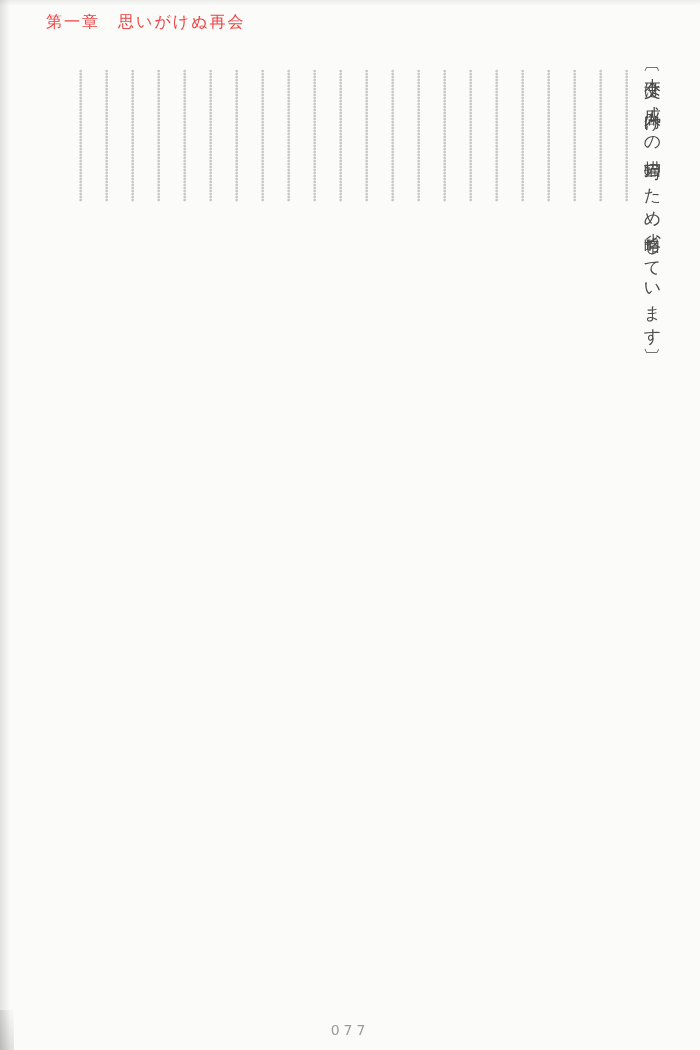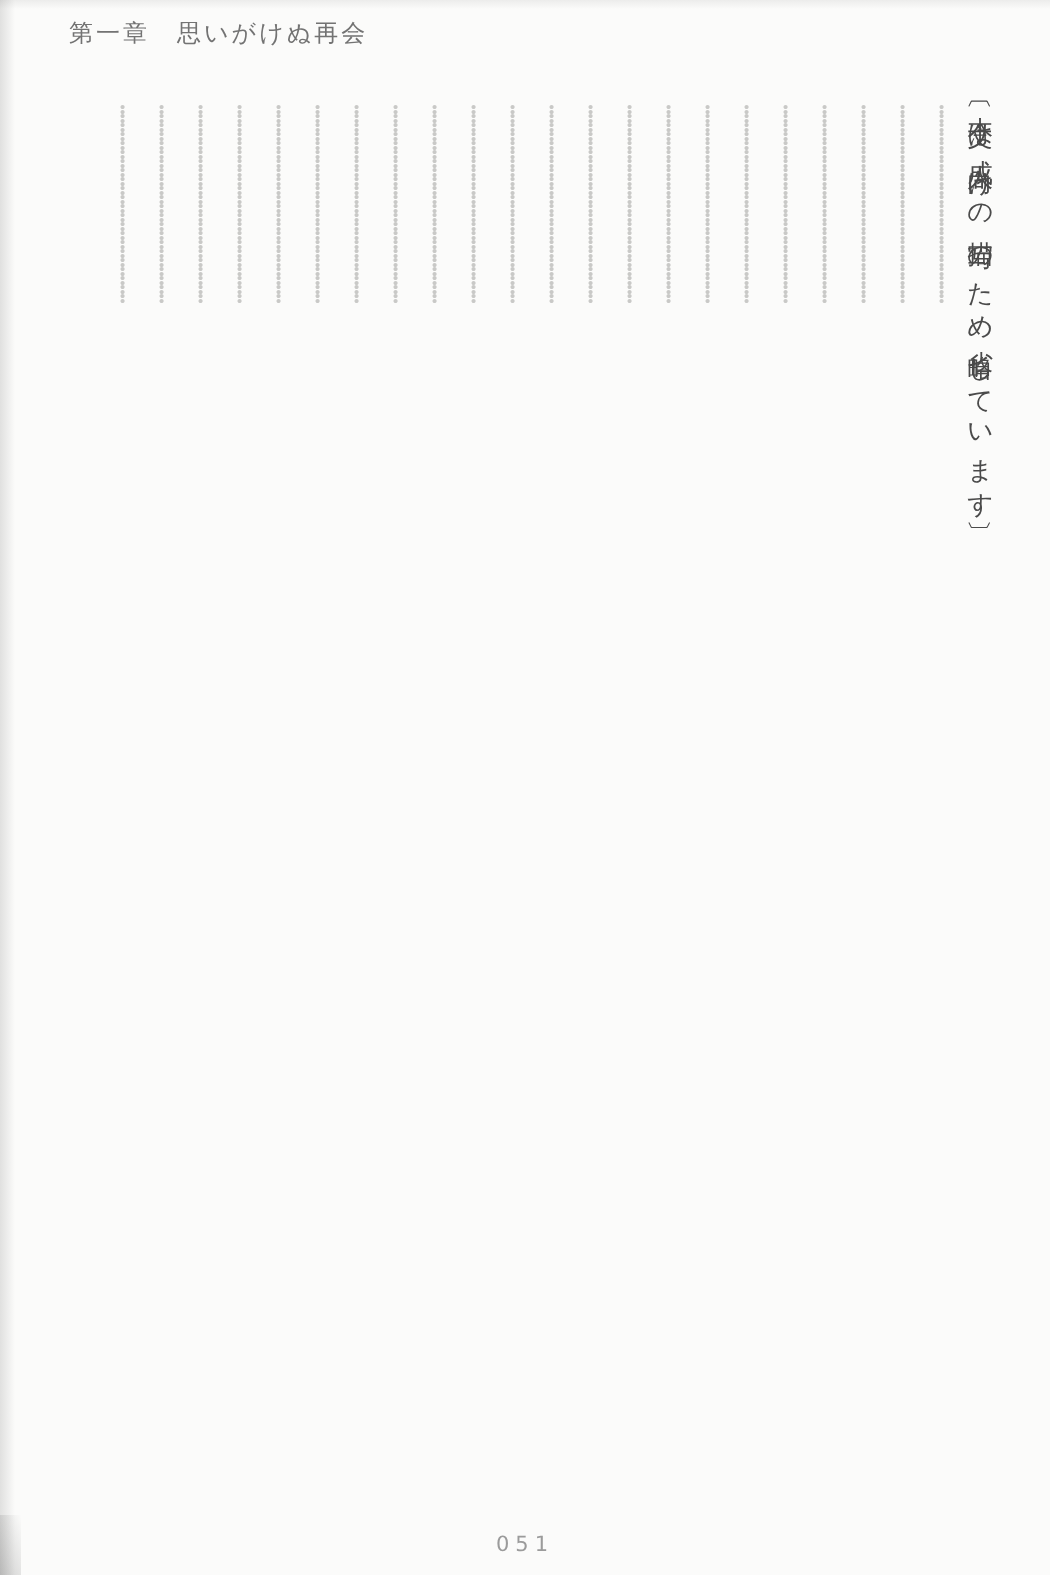--- a/index.html
+++ b/index.html
@@ -37,21 +37,21 @@
     background: linear-gradient(to top right, rgba(40,40,40,0.22), rgba(40,40,40,0));
     pointer-events: none;
   }
 
   
   .running-header {
     position: absolute;
     top: 12px;
     left: 46px;
     font-size: 16px;
-    color: #737373;
+    color: #ef4444;
     letter-spacing: 2px;
     white-space: pre;
   }
 
   
   .text-block {
     position: absolute;
     top: 62px;
     right: 34px;
     width: 612px;
@@ -115,13 +115,13 @@
   <p class="col-fill">・・・・・・・・・・・・・・・・・・・・・・・・・・・・・・・・・・・・・・・・・・・・</p>
   <p class="col-fill">・・・・・・・・・・・・・・・・・・・・・・・・・・・・・・・・・・・・・・・・・・・・</p>
   <p class="col-fill">・・・・・・・・・・・・・・・・・・・・・・・・・・・・・・・・・・・・・・・・・・・・</p>
   <p class="col-fill">・・・・・・・・・・・・・・・・・・・・・・・・・・・・・・・・・・・・・・・・・・・・</p>
   <p class="col-fill">・・・・・・・・・・・・・・・・・・・・・・・・・・・・・・・・・・・・・・・・・・・・</p>
   <p class="col-fill">・・・・・・・・・・・・・・・・・・・・・・・・・・・・・・・・・・・・・・・・・・・・</p>
   <p class="col-fill">・・・・・・・・・・・・・・・・・・・・・・・・・・・・・・・・・・・・・・・・・・・・</p>
   <p class="col-fill">・・・・・・・・・・・・・・・・・・・・・・・・・・・・・・・・・・・・・・・・・・・・</p>
 </div>
 
-<div class="page-number">051</div>
+<div class="page-number">077</div>
 
 </body></html>

